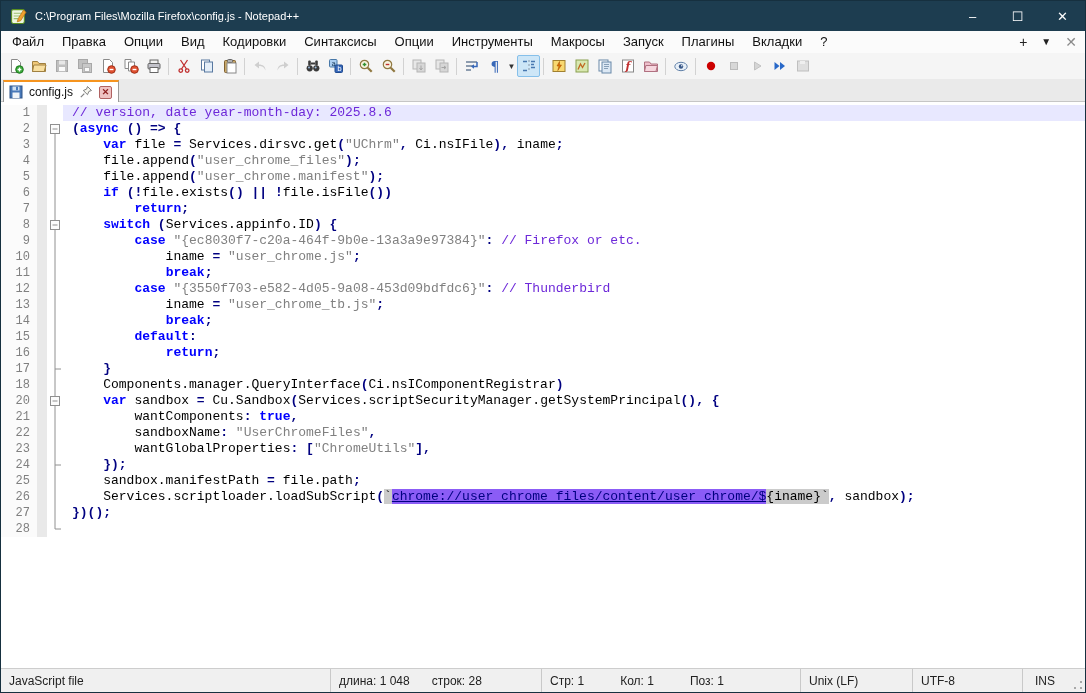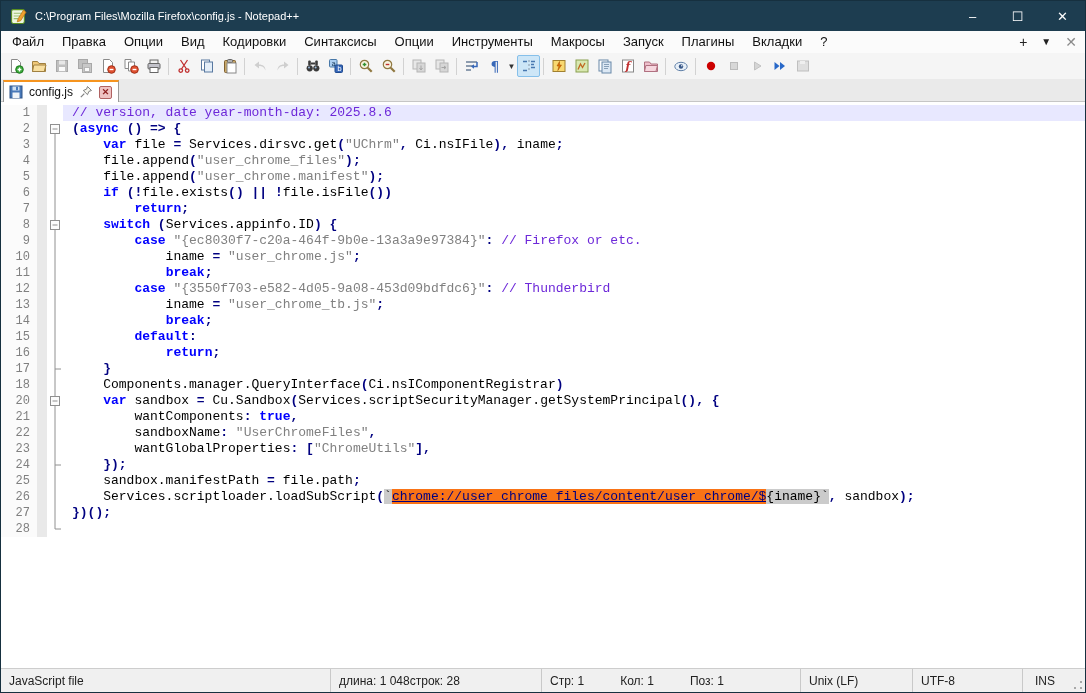--- a/index.html
+++ b/index.html
@@ -51,29 +51,29 @@
   .bm   { width:10px; flex:0 0 auto; background:#e9e9e9; }
   .fold { width:16px; flex:0 0 auto; background:#fff; }
   .fold svg { display:block; }
   .code { flex:1 1 auto; white-space:pre; padding-left:9px; color:#000; }
   .row.hl .code { background:#e8e8ff; }
   .k { color:#0000ff; font-weight:bold; }
   .o { color:#000080; font-weight:bold; }
   .s { color:#808080; }
   .c { color:#6d28d9; }
   .p { color:#000000; }
-  .u { color:#000080; text-decoration:underline; background:#f97316; }
+  .u { color:#000080; text-decoration:underline; background:#8b5cf6; }
   .gb { color:#000000; background:#cbcbcb; }
   
   .statusbar { height:24px; flex:0 0 auto; background:#f0f0f0; border-top:1px solid #cdcdcd;
                display:flex; align-items:stretch; font-size:12px; color:#222; position:relative; }
   .sb-sec { display:flex; align-items:center; padding-left:8px; border-right:1px solid #c9c9c9;
             white-space:nowrap; overflow:hidden; }
   .sb-doctype { width:330px; }
-  .sb-len { width:211px; }
+  .sb-len { width:211px; gap:22px; }
   .sb-cur { width:259px; gap:36px; }
   .sb-eol { width:112px; }
   .sb-enc { width:110px; }
   .sb-ins { flex:1; padding-left:12px; }
   .grip { position:absolute; right:2px; bottom:2px; width:10px; height:10px;
           background:
             radial-gradient(circle at 8px 2px,#a8a8a8 1px,transparent 1.4px),
             radial-gradient(circle at 8px 8px,#a8a8a8 1px,transparent 1.4px),
             radial-gradient(circle at 2px 8px,#a8a8a8 1px,transparent 1.4px); }
 </style>

